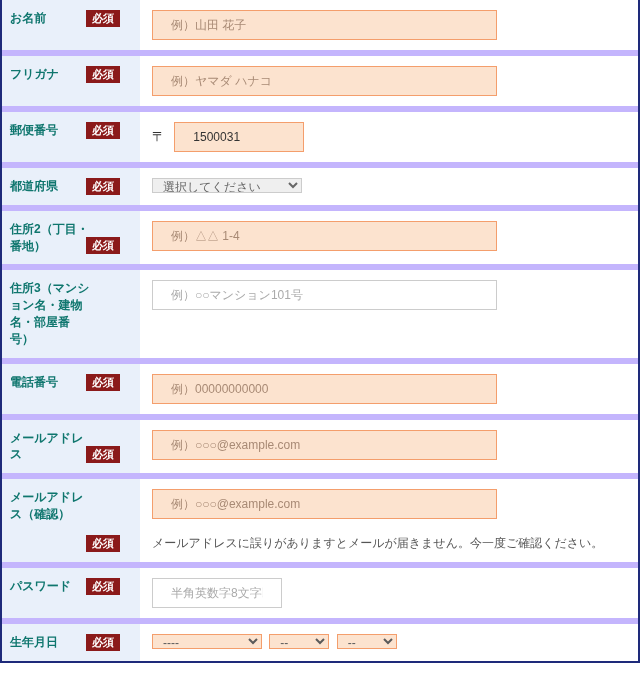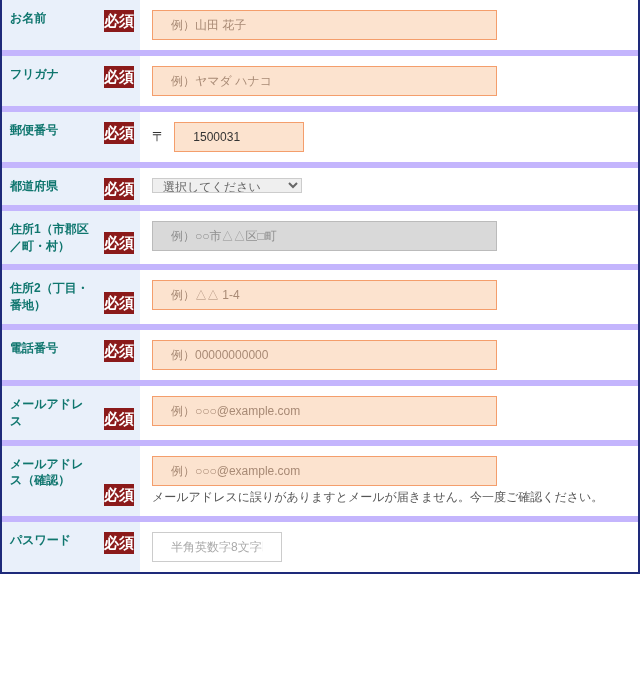--- a/index.html
+++ b/index.html
@@ -29,26 +29,26 @@
     font-size: 12px;
     font-weight: bold;
     color: #0f766e;
     display: inline-block;
     max-width: 80px;
     line-height: 1.4;
   }
   .req-badge {
     position: absolute;
     top: 10px;
-    right: 6px;
+    right: 20px;
     background: #8b1a1a;
     color: #fff;
-    font-size: 15px;
+    font-size: 11px;
     font-weight: bold;
-    padding: 2px 0;
+    padding: 2px 6px;
     display: inline-block;
     line-height: 1.2;
   }
   .req-badge.lower { top: auto; bottom: 10px; }
   .input-cell { padding: 10px 12px; vertical-align: top; }
   .txt {
     height: 30px;
     border: 1px solid #f49e6c;
     background: #fce3cf;
     padding: 0 18px;
@@ -65,21 +65,21 @@
   .sel {
     height: 15px;
     border: 1px solid #f49e6c;
     background: #fce3cf;
     padding: 0 6px;
     font-size: 12px;
     color: #5a5a5a;
   }
   .sel.neutral { border: 1px solid #ccc; background: #efefef; color: #666; }
   .yen { display: inline-block; margin-right: 6px; font-size: 13px; color: #333; }
-  .note { font-size: 12px; color: #555; margin-top: 3px; }
+  .note { font-size: 12px; color: #555; margin-top: 16px; }
   .dob-group select { margin-right: 4px; }
 </style>
 </head>
 <body>
 
 <div class="outer">
 <table class="form-table">
 
   <tbody>
         <tr>
@@ -118,40 +118,39 @@
       <span class="label-text">都道府県</span>
       <span class="req-badge">必須</span>
     </td>
     <td class="input-cell">
       <select class="sel neutral" style="width:150px">
         <option>選択してください</option>
       </select>
     </td>
   </tr>
 
-  <tr>
-    <td class="label-cell">
-      <span class="label-text">住所1（市郡区／町・村）</span>
-      <span class="req-badge lower">必須</span>
-    </td>
-    <td class="input-cell">
-      <input type="text" class="txt grey w-full" placeholder="例）○○市△△区□町" style="">
-    </td>
-  </tr>
 
   <tr>
     <td class="label-cell">
       <span class="label-text">住所2（丁目・番地）</span>
       <span class="req-badge lower">必須</span>
     </td>
     <td class="input-cell">
       <input type="text" class="txt w-full" placeholder="例）△△ 1-4" style="">
     </td>
   </tr>
 
+  <tr>
+    <td class="label-cell">
+      <span class="label-text">住所3（マンション名・建物名・部屋番号）</span>
+    </td>
+    <td class="input-cell">
+      <input type="text" class="txt plain w-full" placeholder="例）○○マンション101号" style="">
+    </td>
+  </tr>
 
   <tr>
     <td class="label-cell">
       <span class="label-text">電話番号</span>
       <span class="req-badge">必須</span>
     </td>
     <td class="input-cell">
       <input type="text" class="txt w-full" placeholder="例）00000000000" style="">
     </td>
   </tr>
@@ -180,16 +179,35 @@
   <tr>
     <td class="label-cell">
       <span class="label-text">パスワード</span>
       <span class="req-badge">必須</span>
     </td>
     <td class="input-cell">
       <input type="password" class="txt plain" style="width: 130px;" placeholder="半角英数字8文字以上">
     </td>
   </tr>
 
+  <tr>
+    <td class="label-cell">
+      <span class="label-text">生年月日</span>
+      <span class="req-badge">必須</span>
+    </td>
+    <td class="input-cell">
+      <div class="dob-group">
+        <select class="sel" style="width:110px">
+          <option>----</option>
+        </select>
+        <select class="sel" style="width:60px">
+          <option>--</option>
+        </select>
+        <select class="sel" style="width:60px">
+          <option>--</option>
+        </select>
+      </div>
+    </td>
+  </tr>
 
 </tbody>
     </table>
 </div>
 
 </body></html>

